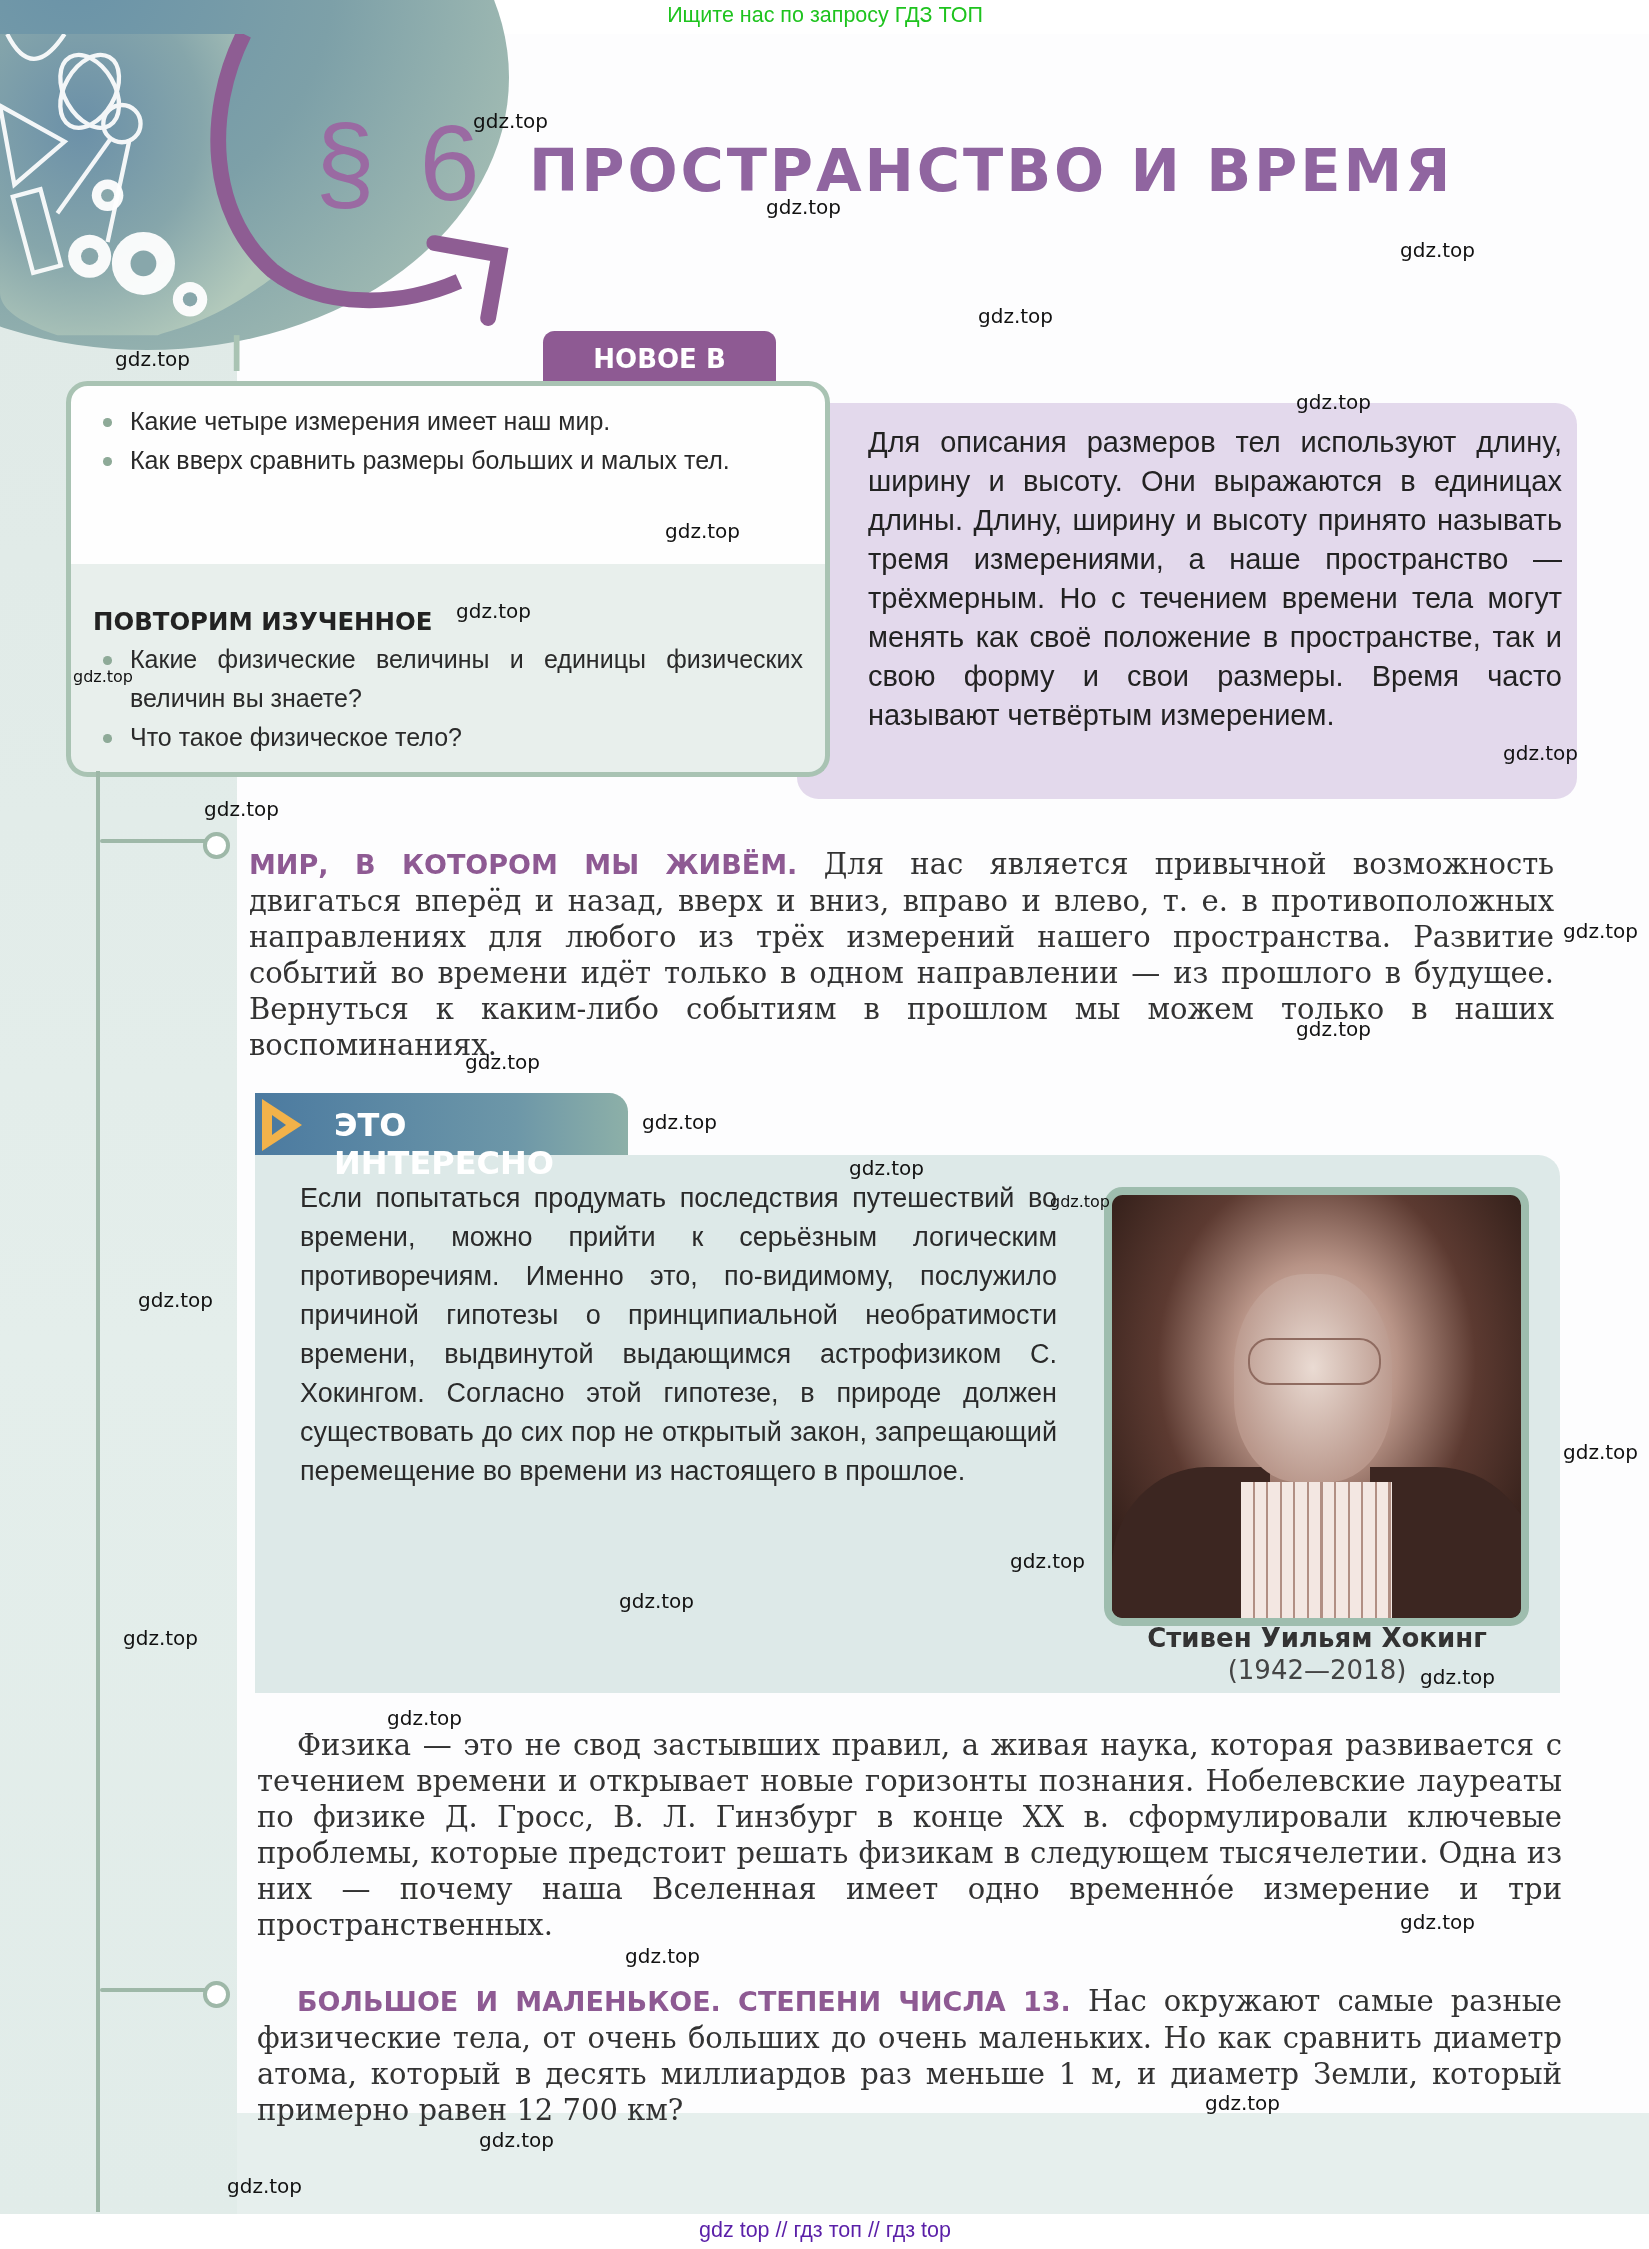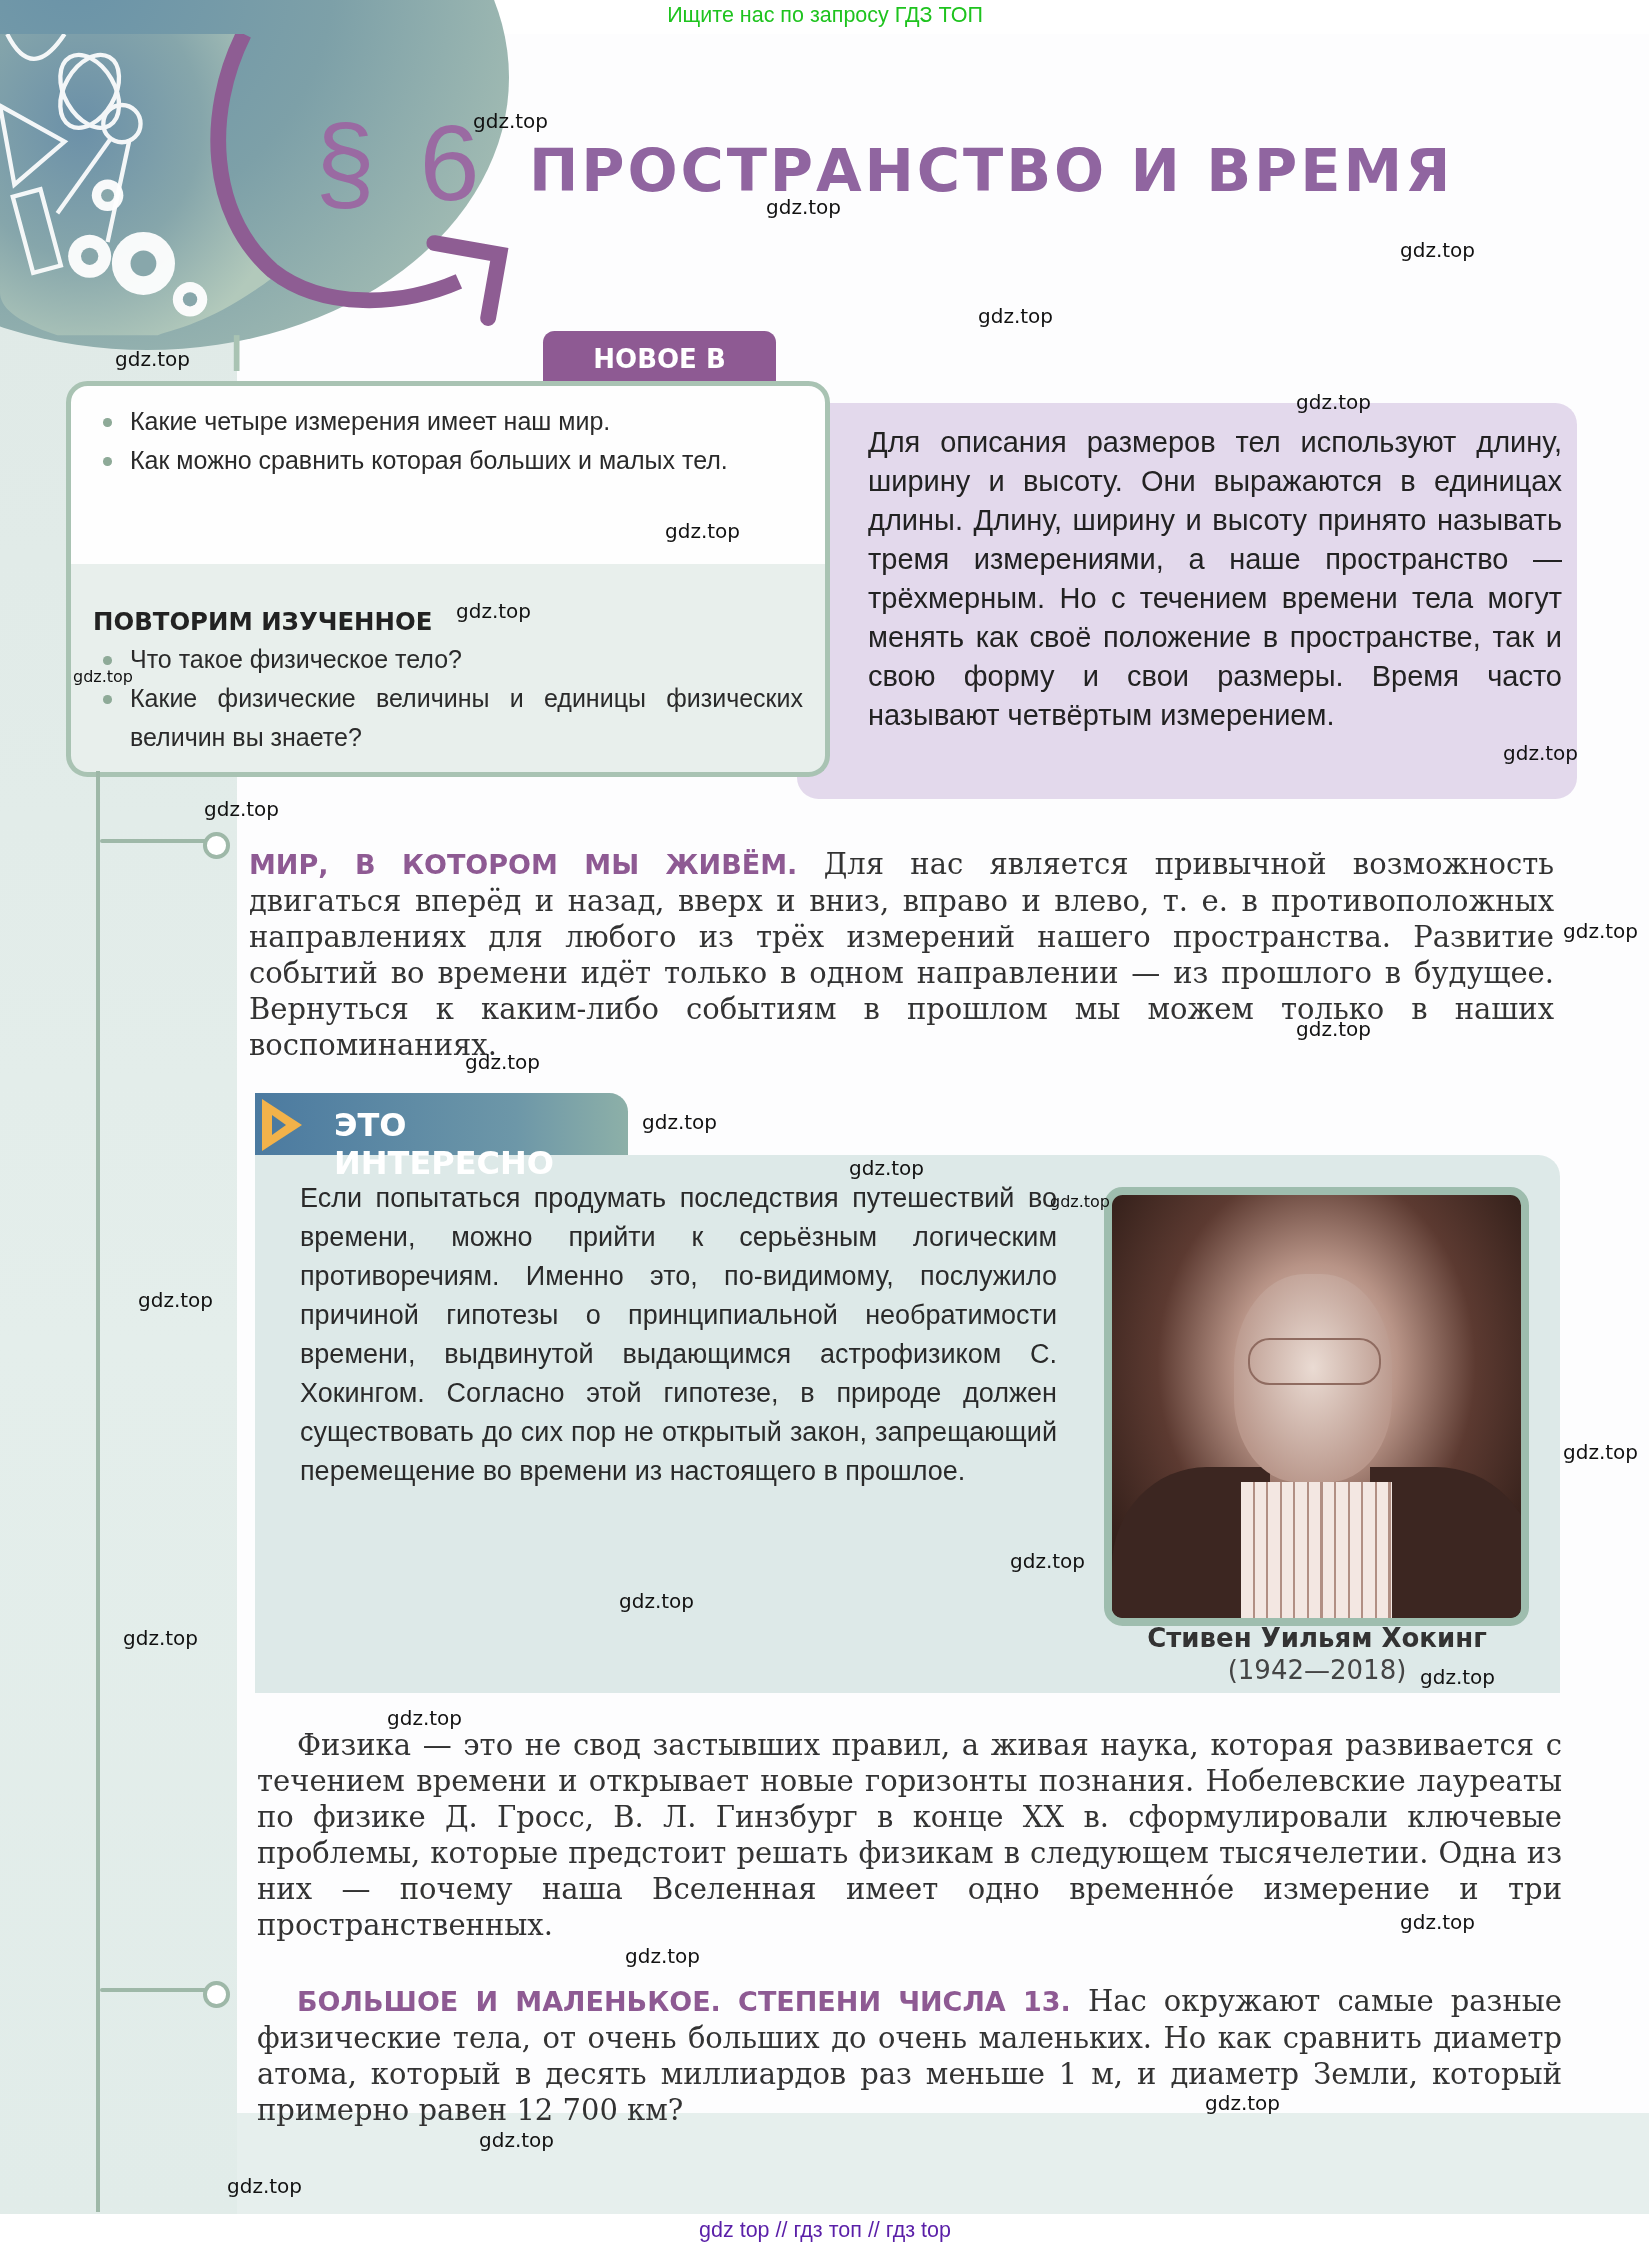--- a/index.html
+++ b/index.html
@@ -121,28 +121,28 @@
 <div class="section-num">§ 6</div>
 <div class="section-title">ПРОСТРАНСТВО И ВРЕМЯ</div>
 
 <div class="new-tag">
   <span>НОВОЕ В УРОКЕ</span>
 </div>
 <div class="purple-box"></div>
 <div class="new-card"></div>
 <ul class="bullet-list" style="left:93px;top:402px;width:710px;">
   <li>Какие четыре измерения имеет наш мир.</li>
-  <li style="text-align:justify;">Как можно сравнить которая больших и малых тел.</li>
+  <li style="text-align:justify;">Как вверх сравнить размеры больших и малых тел.</li>
 </ul>
 
 <div class="review-card"></div>
 <div class="review-title">ПОВТОРИМ ИЗУЧЕННОЕ</div>
 <ul class="bullet-list" style="left:93px;top:640px;width:710px;">
+  <li style="text-align:justify;">Какие физические величины и единицы физических величин вы знаете?</li>
   <li>Что такое физическое тело?</li>
-  <li style="text-align:justify;">Какие физические величины и единицы физических величин вы знаете?</li>
 </ul>
 
 <div class="purple-text">Для описания размеров тел используют длину, ширину и высоту. Они выражаются в единицах длины. Длину, ширину и высоту принято называть тремя измерениями, а наше пространство — трёхмерным. Но с течением времени тела могут менять как своё положение в пространстве, так и свою форму и свои размеры. Время часто называют четвёртым измерением.</div>
 
 <div class="timeline-v"></div>
 <div class="timeline-h" style="left:100px;top:839px;width:108px;"></div>
 <div class="node" style="left:203px;top:832px;"></div>
 <div class="timeline-h" style="left:100px;top:1988px;width:108px;"></div>
 <div class="node" style="left:203px;top:1981px;"></div>
 

